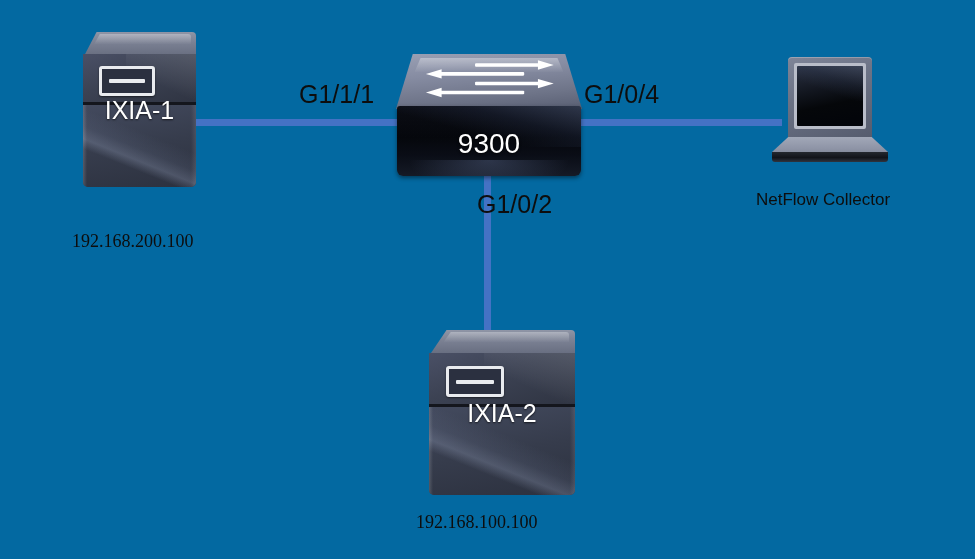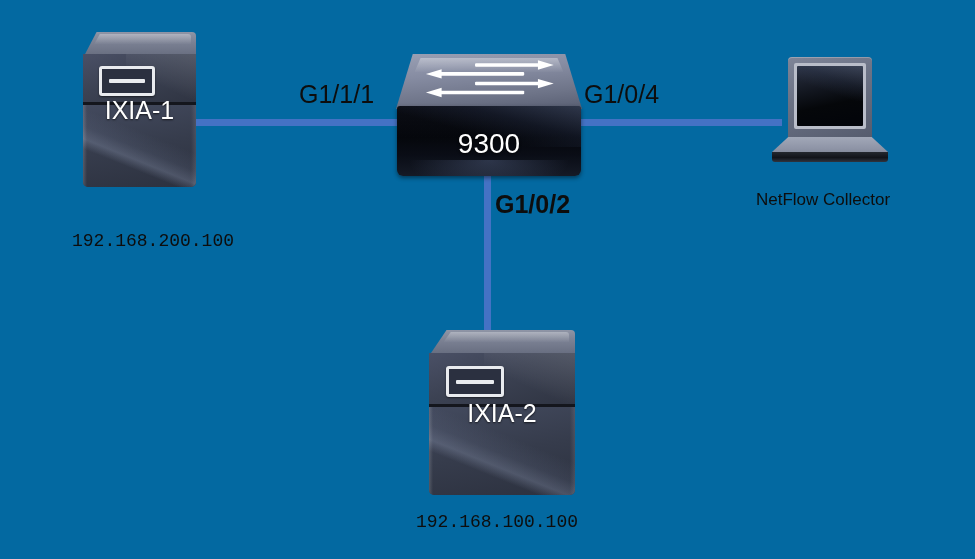--- a/index.html
+++ b/index.html
@@ -46,27 +46,27 @@
     color: #0d0d0d;
     font-size: 17px;
     font-family: Liberation Sans, sans-serif;
     white-space: nowrap;
     text-align: left;
   }
   .ip-caption {
     position: absolute;
     color: #0d0d0d;
     font-size: 18px;
-    font-family: Liberation Mono, monospace;
+    font-family: Liberation Serif, serif;
     white-space: nowrap;
   }
 
   #label-g1-0-1 { left: 299px; top: 80px; }
   #label-g1-0-3 { left: 584px; top: 80px; }
-  #label-g1-0-2 { left: 495px; top: 190px; font-weight: bold; }
+  #label-g1-0-2 { left: 477px; top: 190px; }
   #caption-ixia1-ip { left: 72px; top: 231px; }
   #caption-ixia2-ip { left: 416px; top: 512px; }
   #caption-collector { left: 756px; top: 190px; }
 
   
   .server {
     position: absolute;
   }
   .server .srv-top {
     position: absolute;

